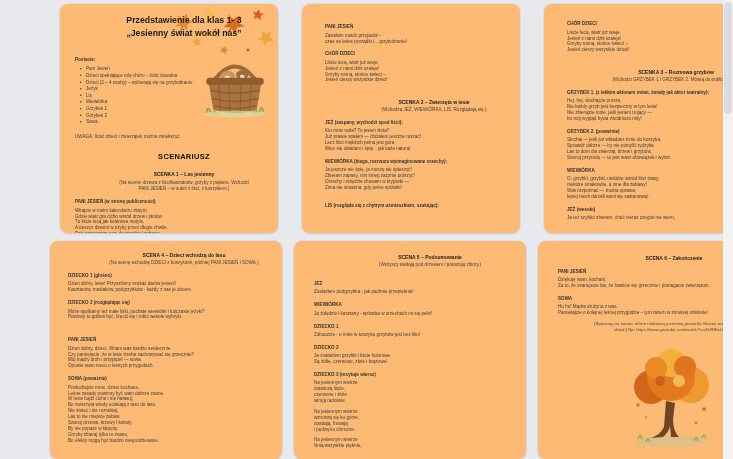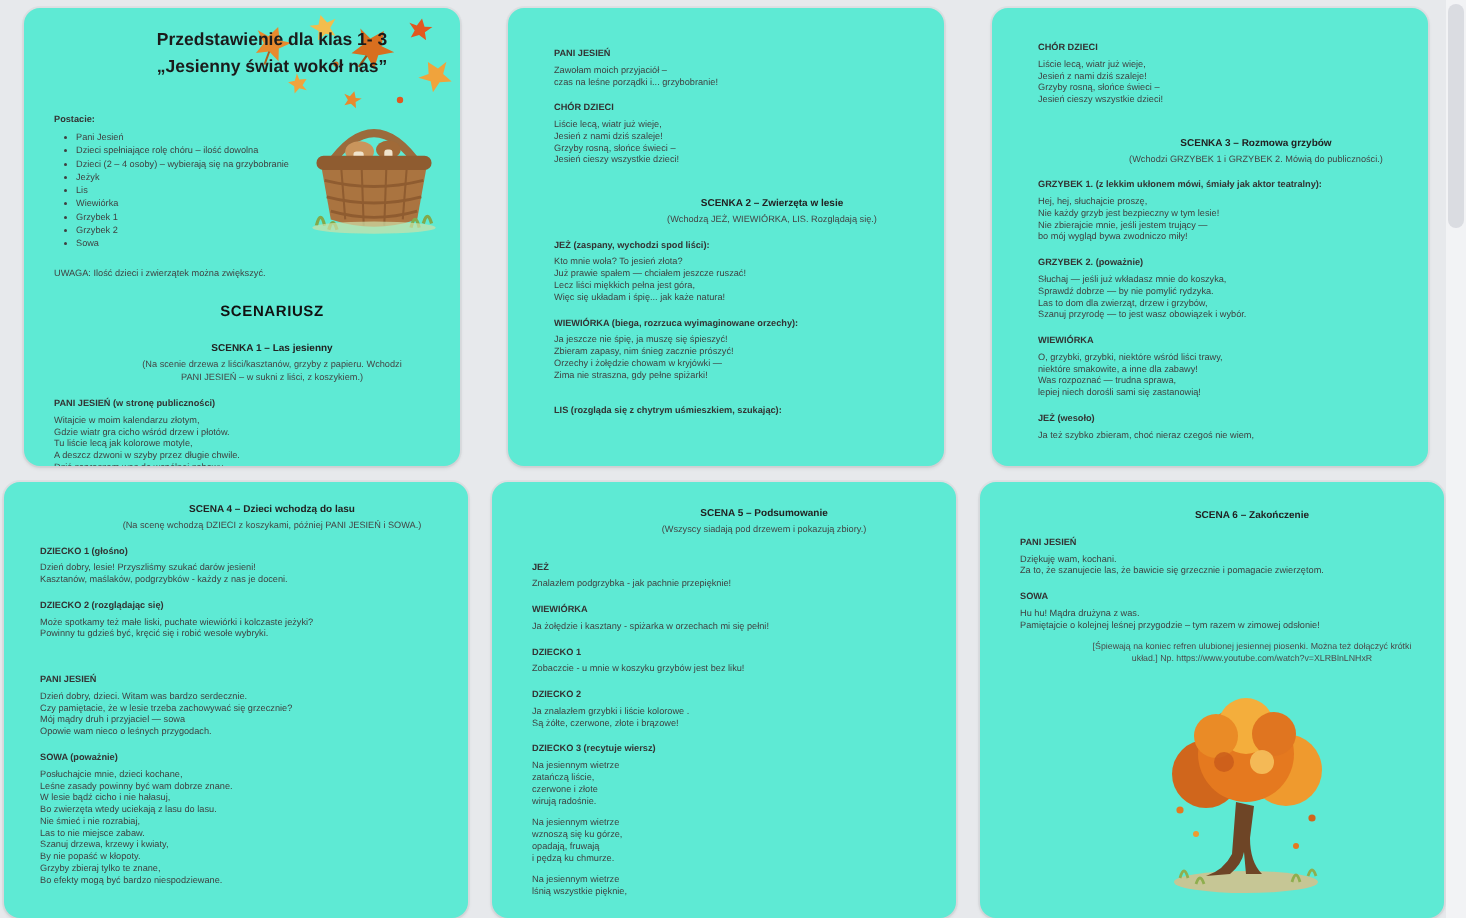--- a/index.html
+++ b/index.html
@@ -1,19 +1,19 @@
 <!DOCTYPE html>
 <html><head>
 <meta charset="utf-8">
 <style>
   html,body{margin:0;padding:0;background:#e7e9ec;}
   .canvas{position:relative;width:733px;height:459px;background:#e7e9ec;overflow:hidden;
           font-family:"Liberation Sans",sans-serif;}
-  .page{position:absolute;background:#5eead4;border-radius:8px;overflow:hidden;
-        box-shadow:0 1px 2px rgba(0,0,0,.10),0 0 0 1px rgba(0,0,0,.03);}
+  .page{position:absolute;background:#fdba74;border-radius:8px;overflow:hidden;
+        box-shadow:0 1px 2px rgba(0,0,0,.10),0 0 0 1px rgba(0,0,0,.03);margin-left:48px;}
   .p1{left:12px;top:4px;width:218px;height:229px;}
   .p2{left:254px;top:4px;width:218px;height:229px;}
   .p3{left:496px;top:4px;width:218px;height:229px;}
   .p4{left:2px;top:241px;width:232px;height:218px;}
   .p5{left:246px;top:241px;width:232px;height:218px;}
   .p6{left:490px;top:241px;width:232px;height:218px;}
 
   .content{width:200%;transform:scale(.5);transform-origin:0 0;
            font-size:9.2px;line-height:1.28;color:#3f3f3f;}
   .c1{padding:18px 34px 0 30px;}

